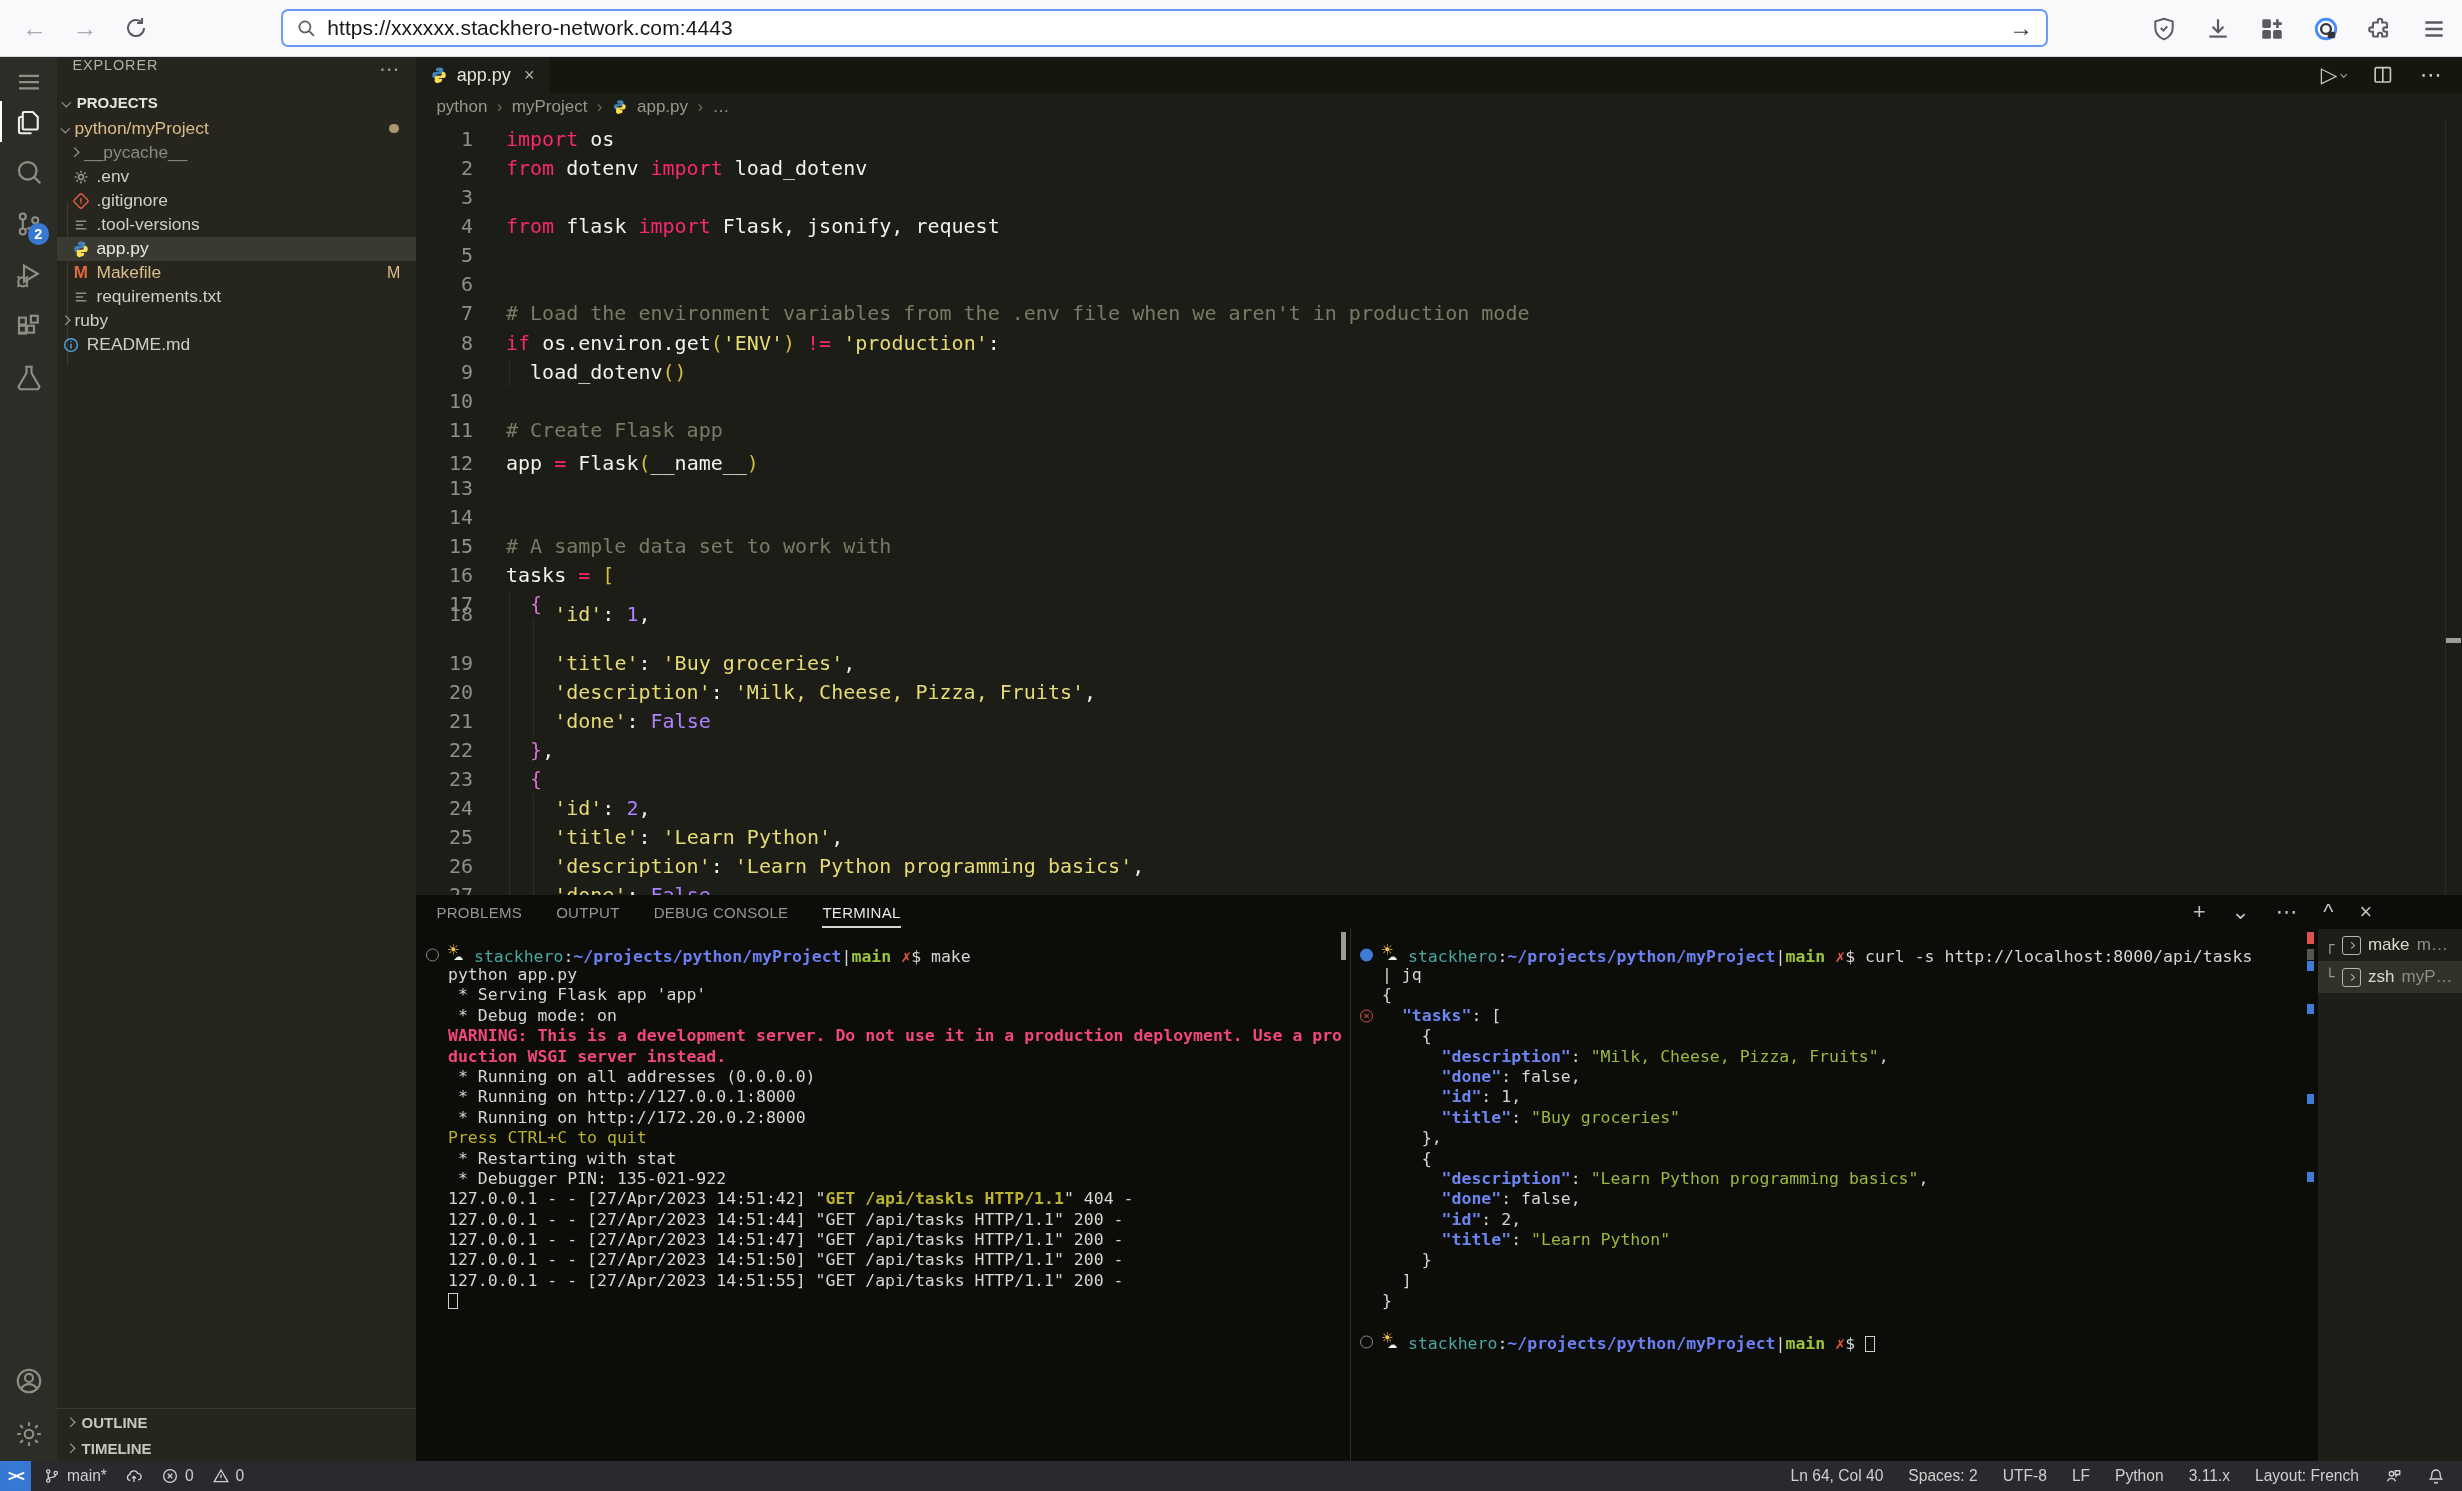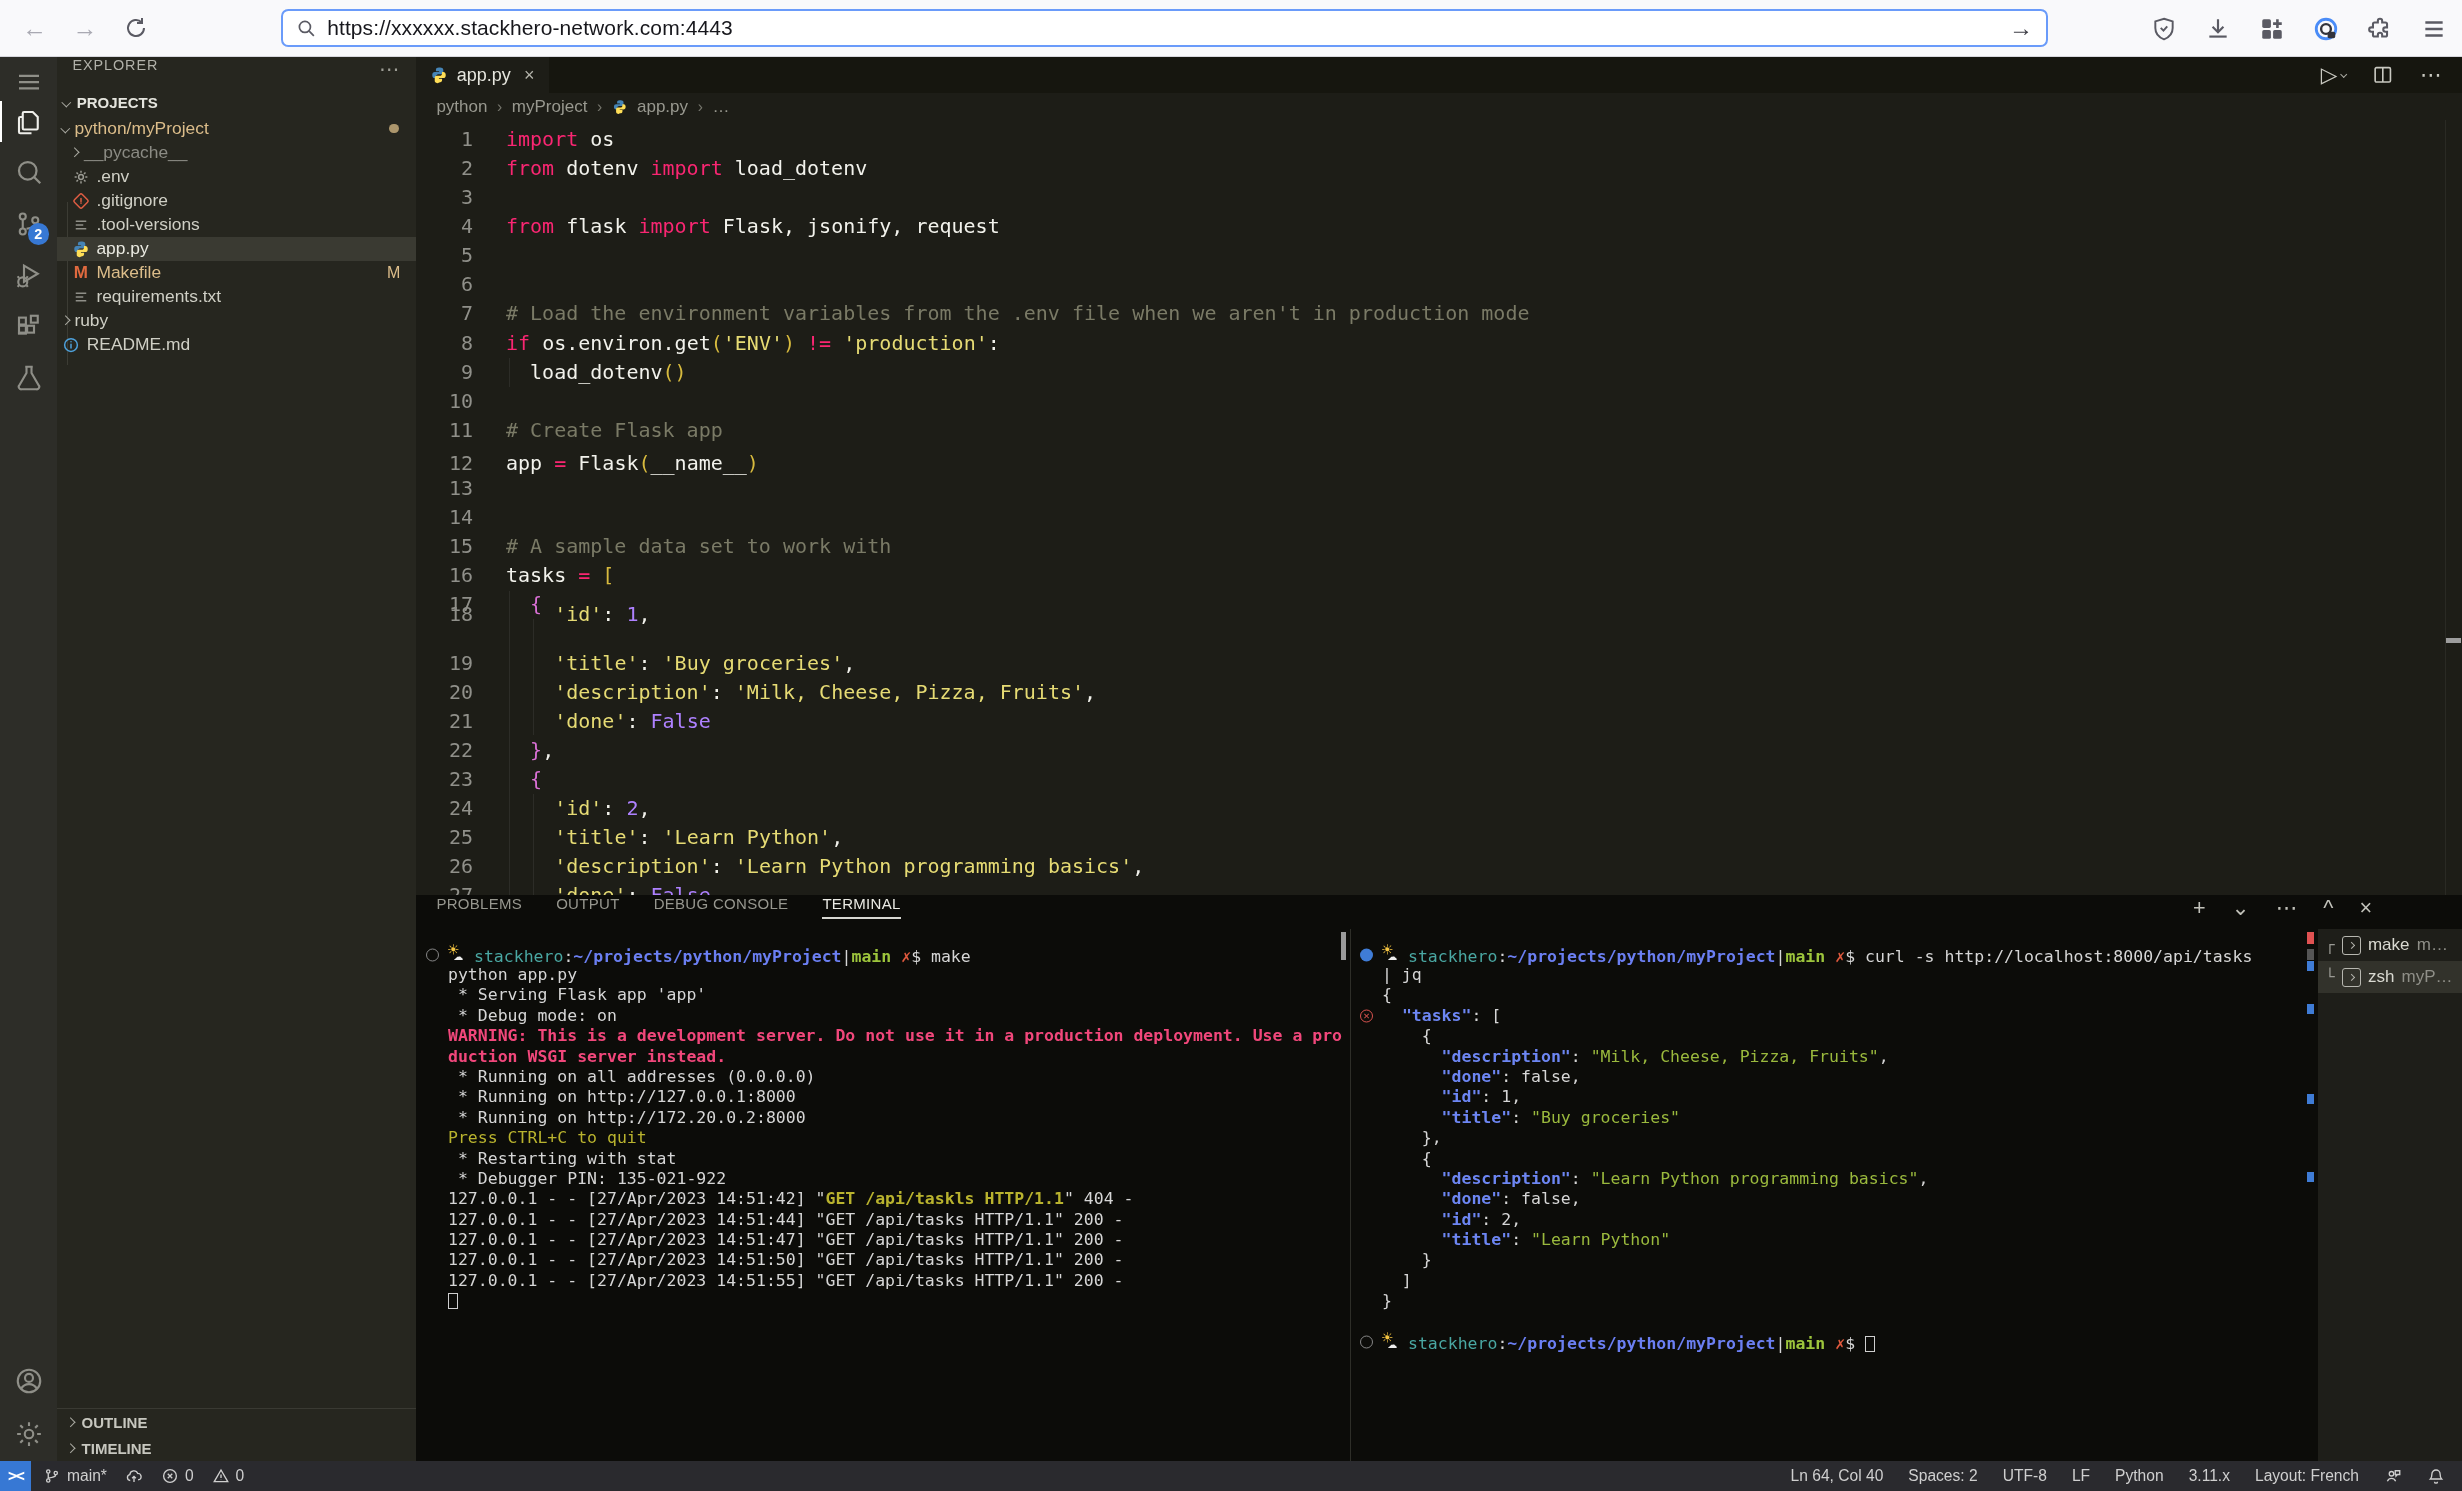--- a/index.html
+++ b/index.html
@@ -57,21 +57,21 @@
 .cl{position:absolute;left:0;right:0;height:29px;line-height:29px;font-family:"DejaVu Sans Mono",monospace;font-size:20px}
 .cl .ln{position:absolute;left:0;width:57px;text-align:right;color:#90908a}
 .cl .ct{position:absolute;left:90px;white-space:pre}
 .tok-kw{color:#f92672}.tok-str{color:#e6db74}.tok-com{color:#7a7a66}.tok-num{color:#ae81ff}
 .tok-t{color:#f2f2ec}.tok-b1{color:#d7ba3e}.tok-b2{color:#da70d6}
 .guide{position:absolute;width:1.2px;background:rgba(255,255,255,.07)}
 #ov-ruler{position:absolute;right:0;top:0;bottom:0;width:17px;border-left:1.2px solid #2a2a24}
 #ov-mark{position:absolute;right:0.6px;top:518px;width:15px;height:5.4px;background:#9d9d9d}
 
 #panel{position:absolute;left:0;top:838px;right:0;height:566px;background:#0c0c09}
-#panel-head{position:absolute;left:0;top:0;right:0;height:34px;display:flex;align-items:flex-start;gap:34px;padding-left:20.4px}
+#panel-head{position:absolute;left:0;top:0;right:0;height:34px;display:flex;align-items:center;gap:34px;padding-left:20.4px}
 .ptab{font-size:15px;letter-spacing:0.3px;color:#97978f;position:relative}
 .ptab.active{color:#eaeae4}
 .ptab.active::after{content:"";position:absolute;left:0;right:0;bottom:-7.2px;height:1.8px;background:#d8d8d2}
 #panel-actions{margin-left:auto;display:flex;align-items:center;gap:26px;padding-right:90px;color:#c2c2ba;font-size:21.6px}
 .term{position:absolute;top:34px;bottom:0;font-family:"DejaVu Sans Mono",monospace;font-size:16.5px;color:#d6d6d6;padding-top:15.6px}
 #term-left{left:9px;width:922px}
 #term-right{left:943px;width:945px}
 .tl{position:relative;height:20.4px;line-height:20.4px;white-space:pre;padding-left:23px}
 .deco{position:absolute;left:1.2px;top:50%;transform:translateY(-50%);width:13px;height:13px;border-radius:50%}
 .deco.o{border:1.8px solid #878787}

